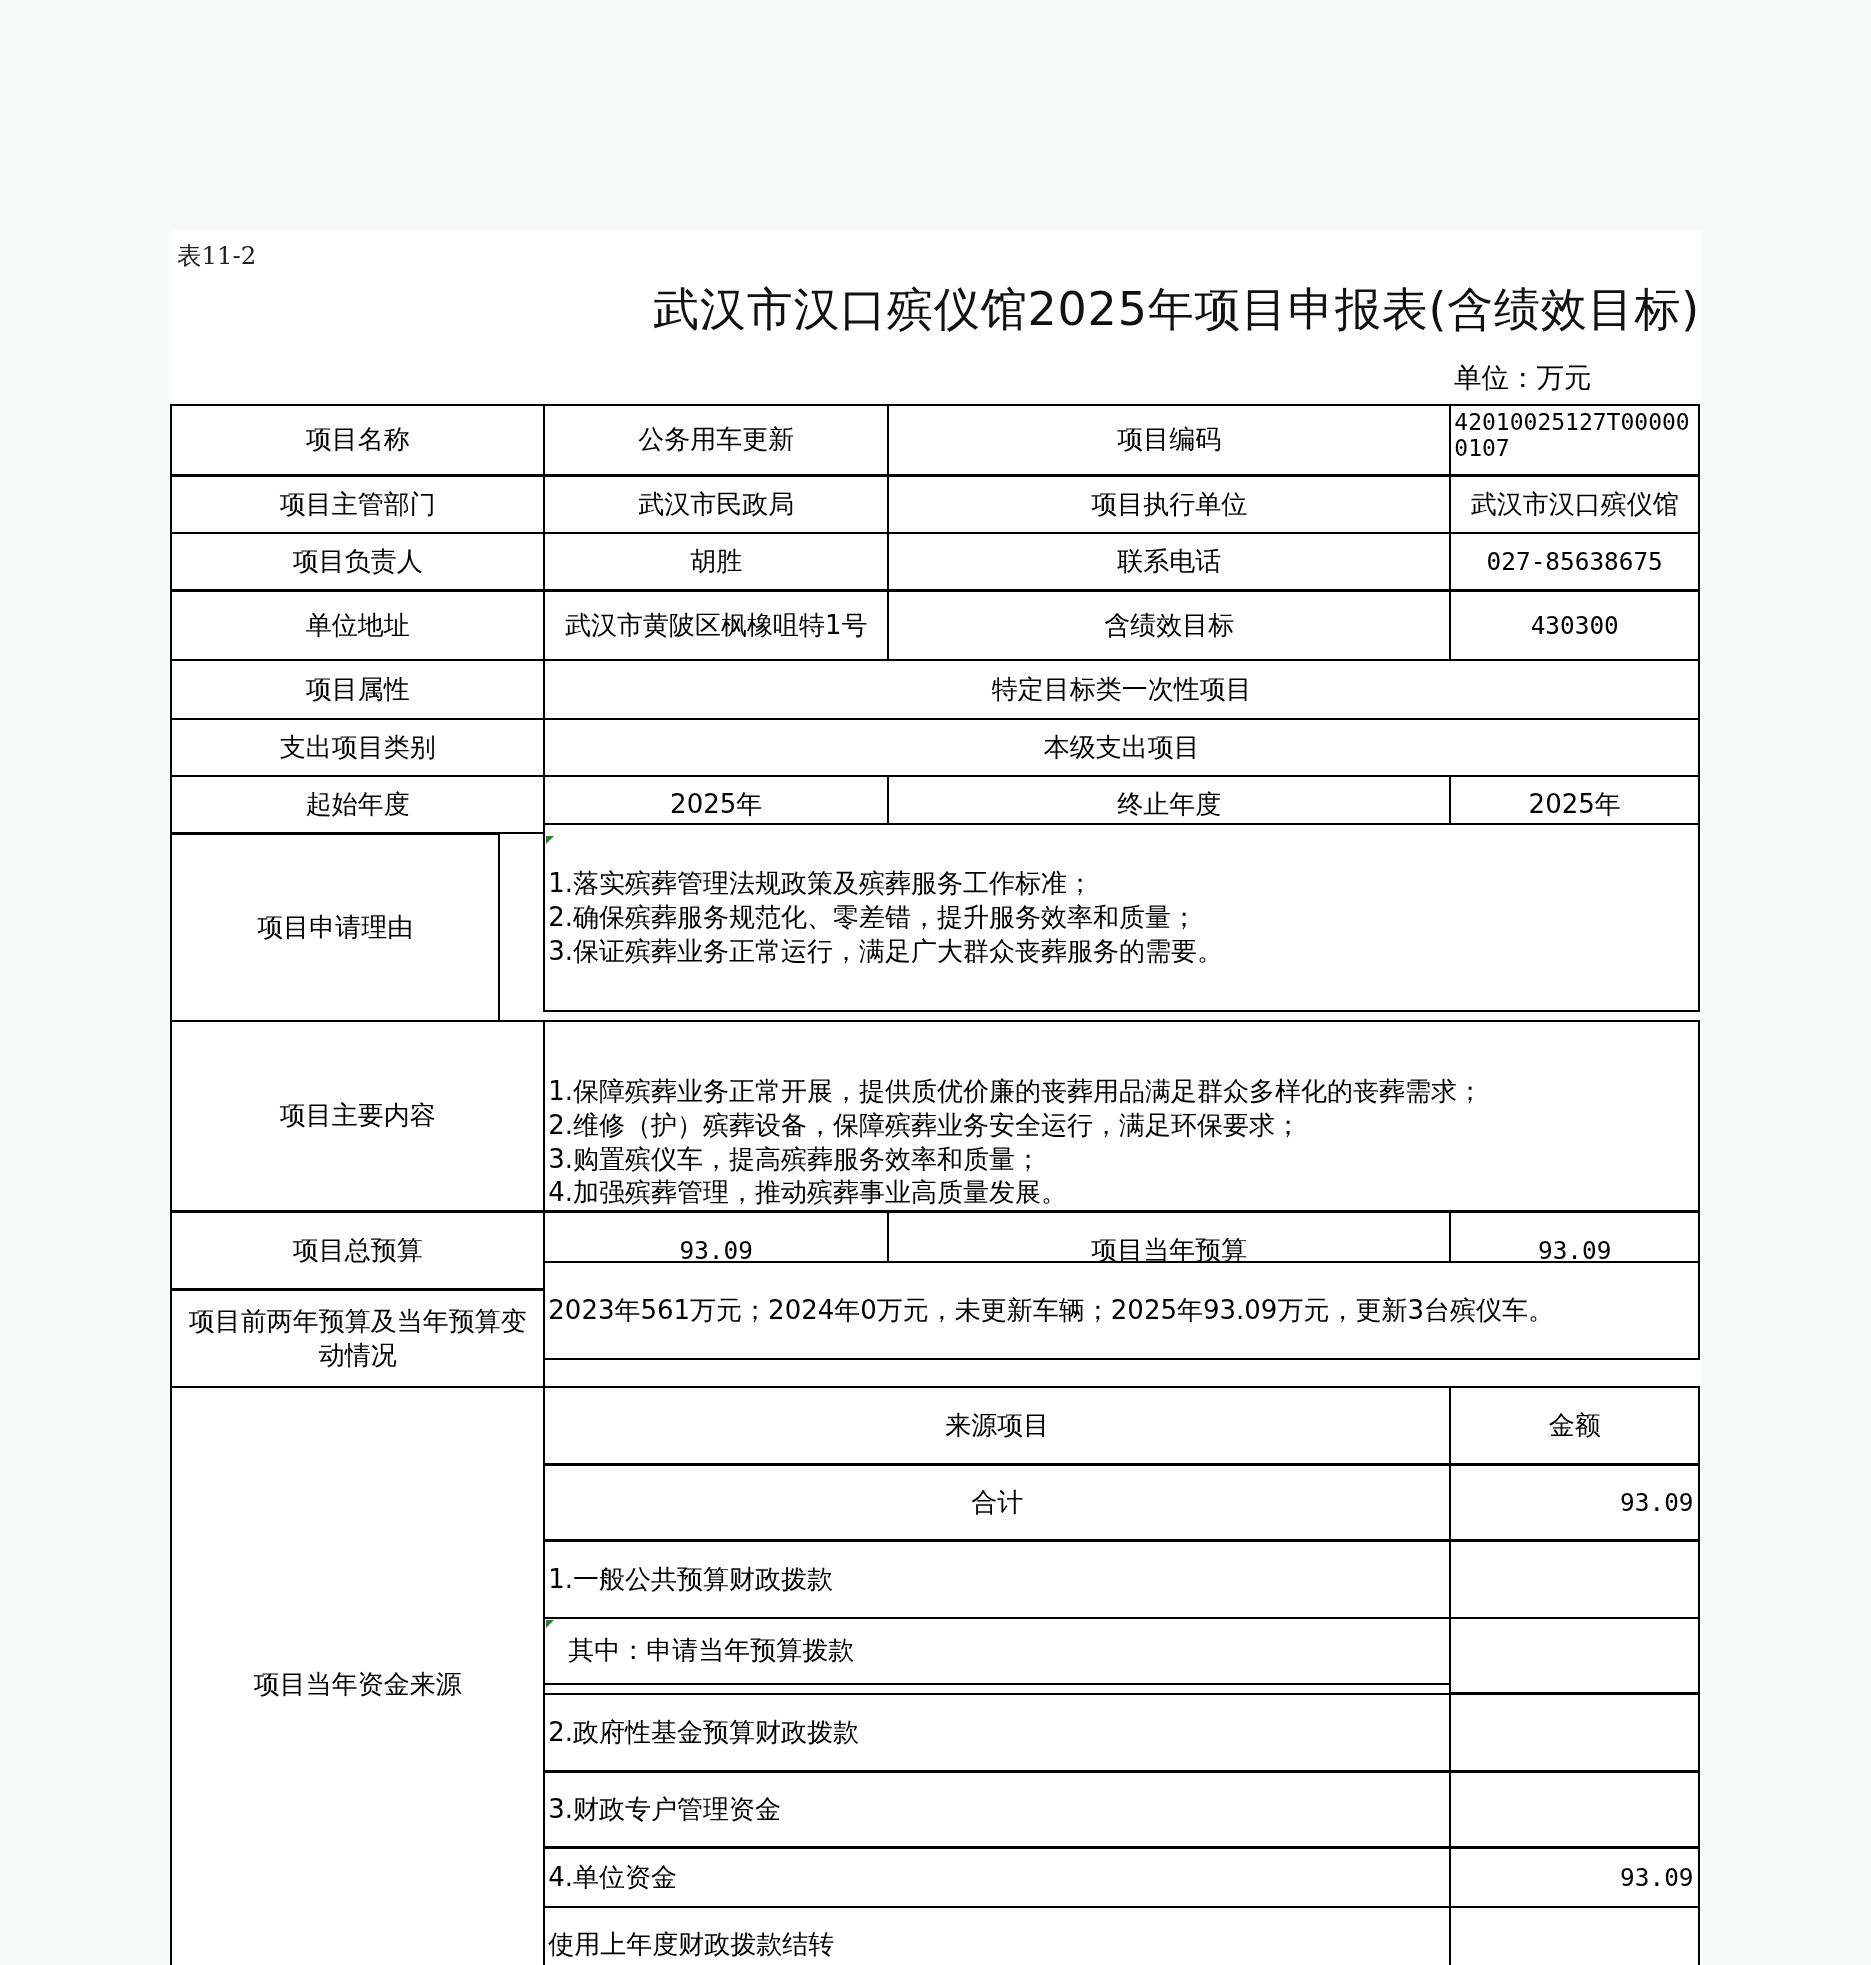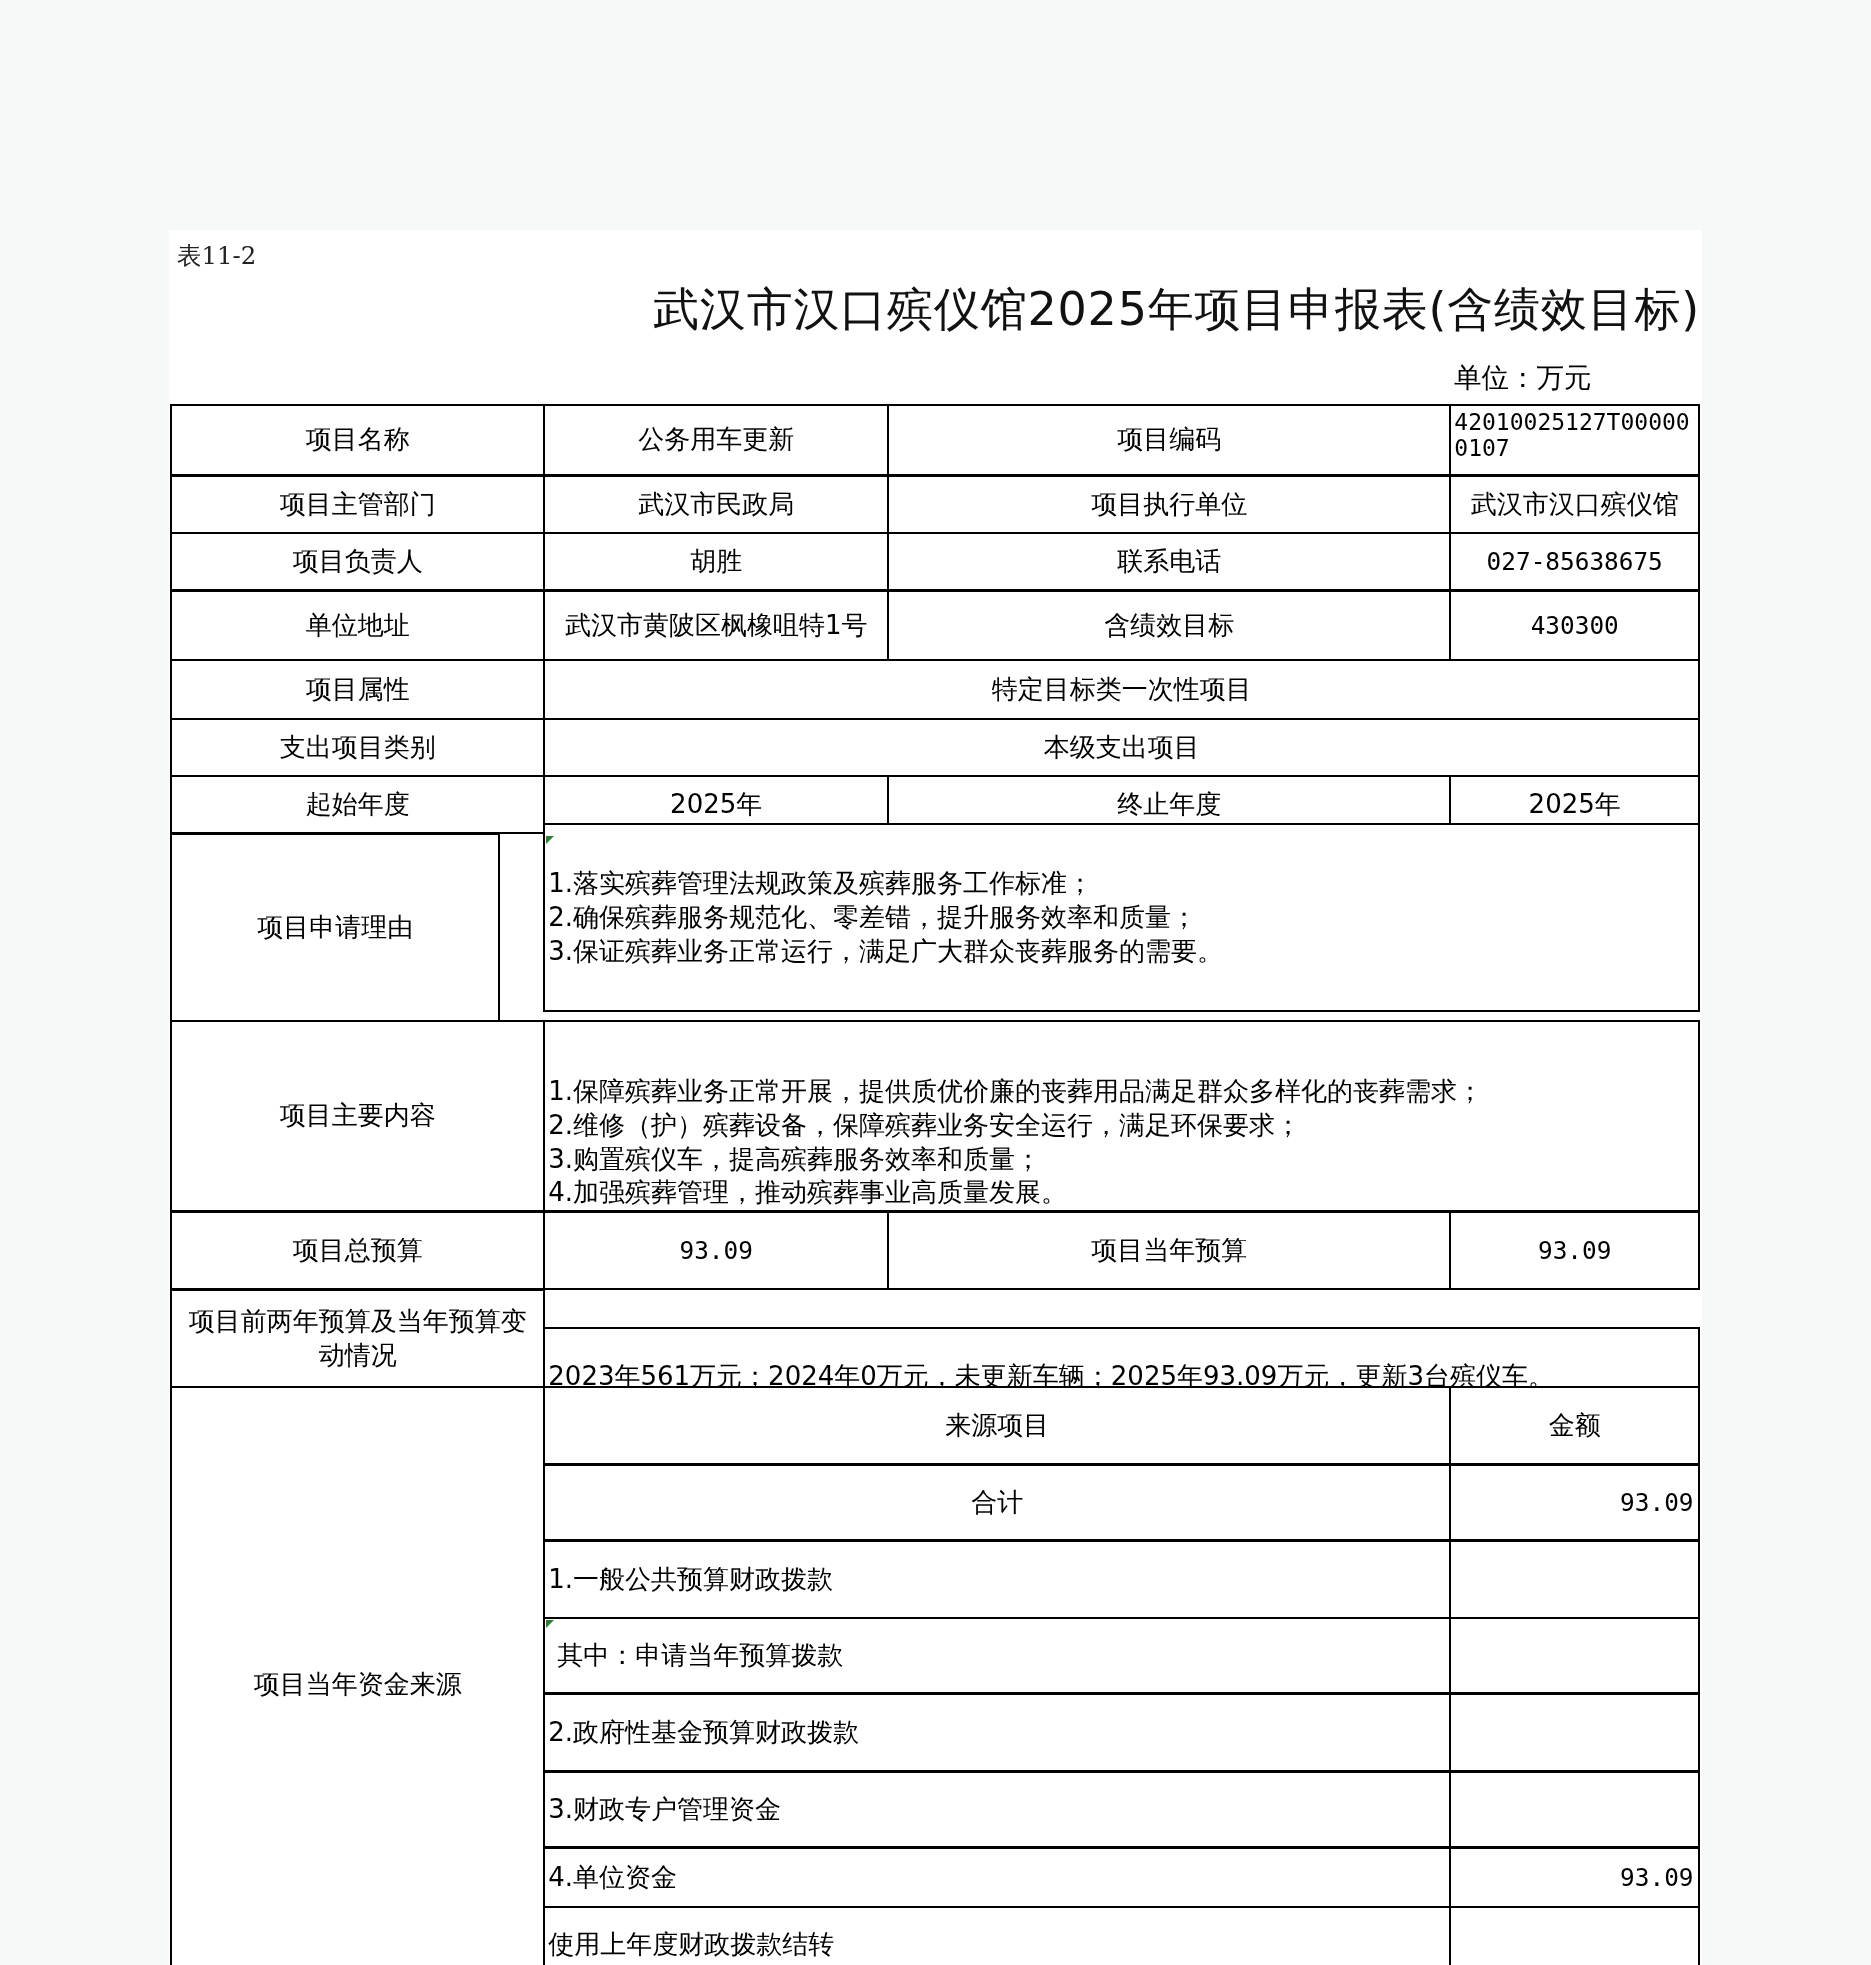--- a/index.html
+++ b/index.html
@@ -119,34 +119,34 @@
   <span class="line">3.购置殡仪车，提高殡葬服务效率和质量；</span>
   <span class="line">4.加强殡葬管理，推动殡葬事业高质量发展。</span>
 </div>
 
 <div class="cell" style="left:171px;top:1212px;width:375px;height:79px;">项目总预算</div>
 <div class="cell mono" style="left:544px;top:1212px;width:346px;height:79px;">93.09</div>
 <div class="cell" style="left:888px;top:1212px;width:564px;height:79px;">项目当年预算</div>
 <div class="cell mono" style="left:1450px;top:1212px;width:251px;height:79px;">93.09</div>
 
 <div class="cell" style="left:171px;top:1290px;width:375px;height:99px;padding:0 9.4px;">项目前两年预算及当年预算变动情况</div>
-<div class="cell left" style="left:544px;top:1328px;width:1157px;height:99px;">2023年561万元；2024年0万元，未更新车辆；2025年93.09万元，更新3台殡仪车。</div>
+<div class="cell left" style="left:544px;top:1262px;width:1157px;height:99px;">2023年561万元；2024年0万元，未更新车辆；2025年93.09万元，更新3台殡仪车。</div>
 
 <div class="cell" style="left:171px;top:1387px;width:375px;height:597px;">项目当年资金来源</div>
 
 <div class="cell" style="left:544px;top:1387px;width:908px;height:79px;">来源项目</div>
 <div class="cell" style="left:1450px;top:1387px;width:251px;height:79px;">金额</div>
 
 <div class="cell" style="left:544px;top:1465px;width:908px;height:77px;">合计</div>
 <div class="cell right mono" style="left:1450px;top:1465px;width:251px;height:77px;">93.09</div>
 
 <div class="cell left" style="left:544px;top:1541px;width:908px;height:79px;">1.一般公共预算财政拨款</div>
 <div class="cell right mono" style="left:1450px;top:1541px;width:251px;height:79px;"></div>
 
-<div class="cell left" style="left:544px;top:1618px;width:908px;height:77px;padding-left:12px;">其中：申请当年预算拨款</div>
+<div class="cell left" style="left:544px;top:1618px;width:908px;height:68px;padding-left:23px;">其中：申请当年预算拨款</div>
 <div class="cell right mono" style="left:1450px;top:1618px;width:251px;height:77px;"></div>
 <div class="marker" style="left:546px;top:1620px;"></div>
 
 <div class="cell left" style="left:544px;top:1694px;width:908px;height:79px;">2.政府性基金预算财政拨款</div>
 <div class="cell right mono" style="left:1450px;top:1694px;width:251px;height:79px;"></div>
 
 <div class="cell left" style="left:544px;top:1772px;width:908px;height:77px;">3.财政专户管理资金</div>
 <div class="cell right mono" style="left:1450px;top:1772px;width:251px;height:77px;"></div>
 
 <div class="cell left" style="left:544px;top:1848px;width:908px;height:61px;">4.单位资金</div>

